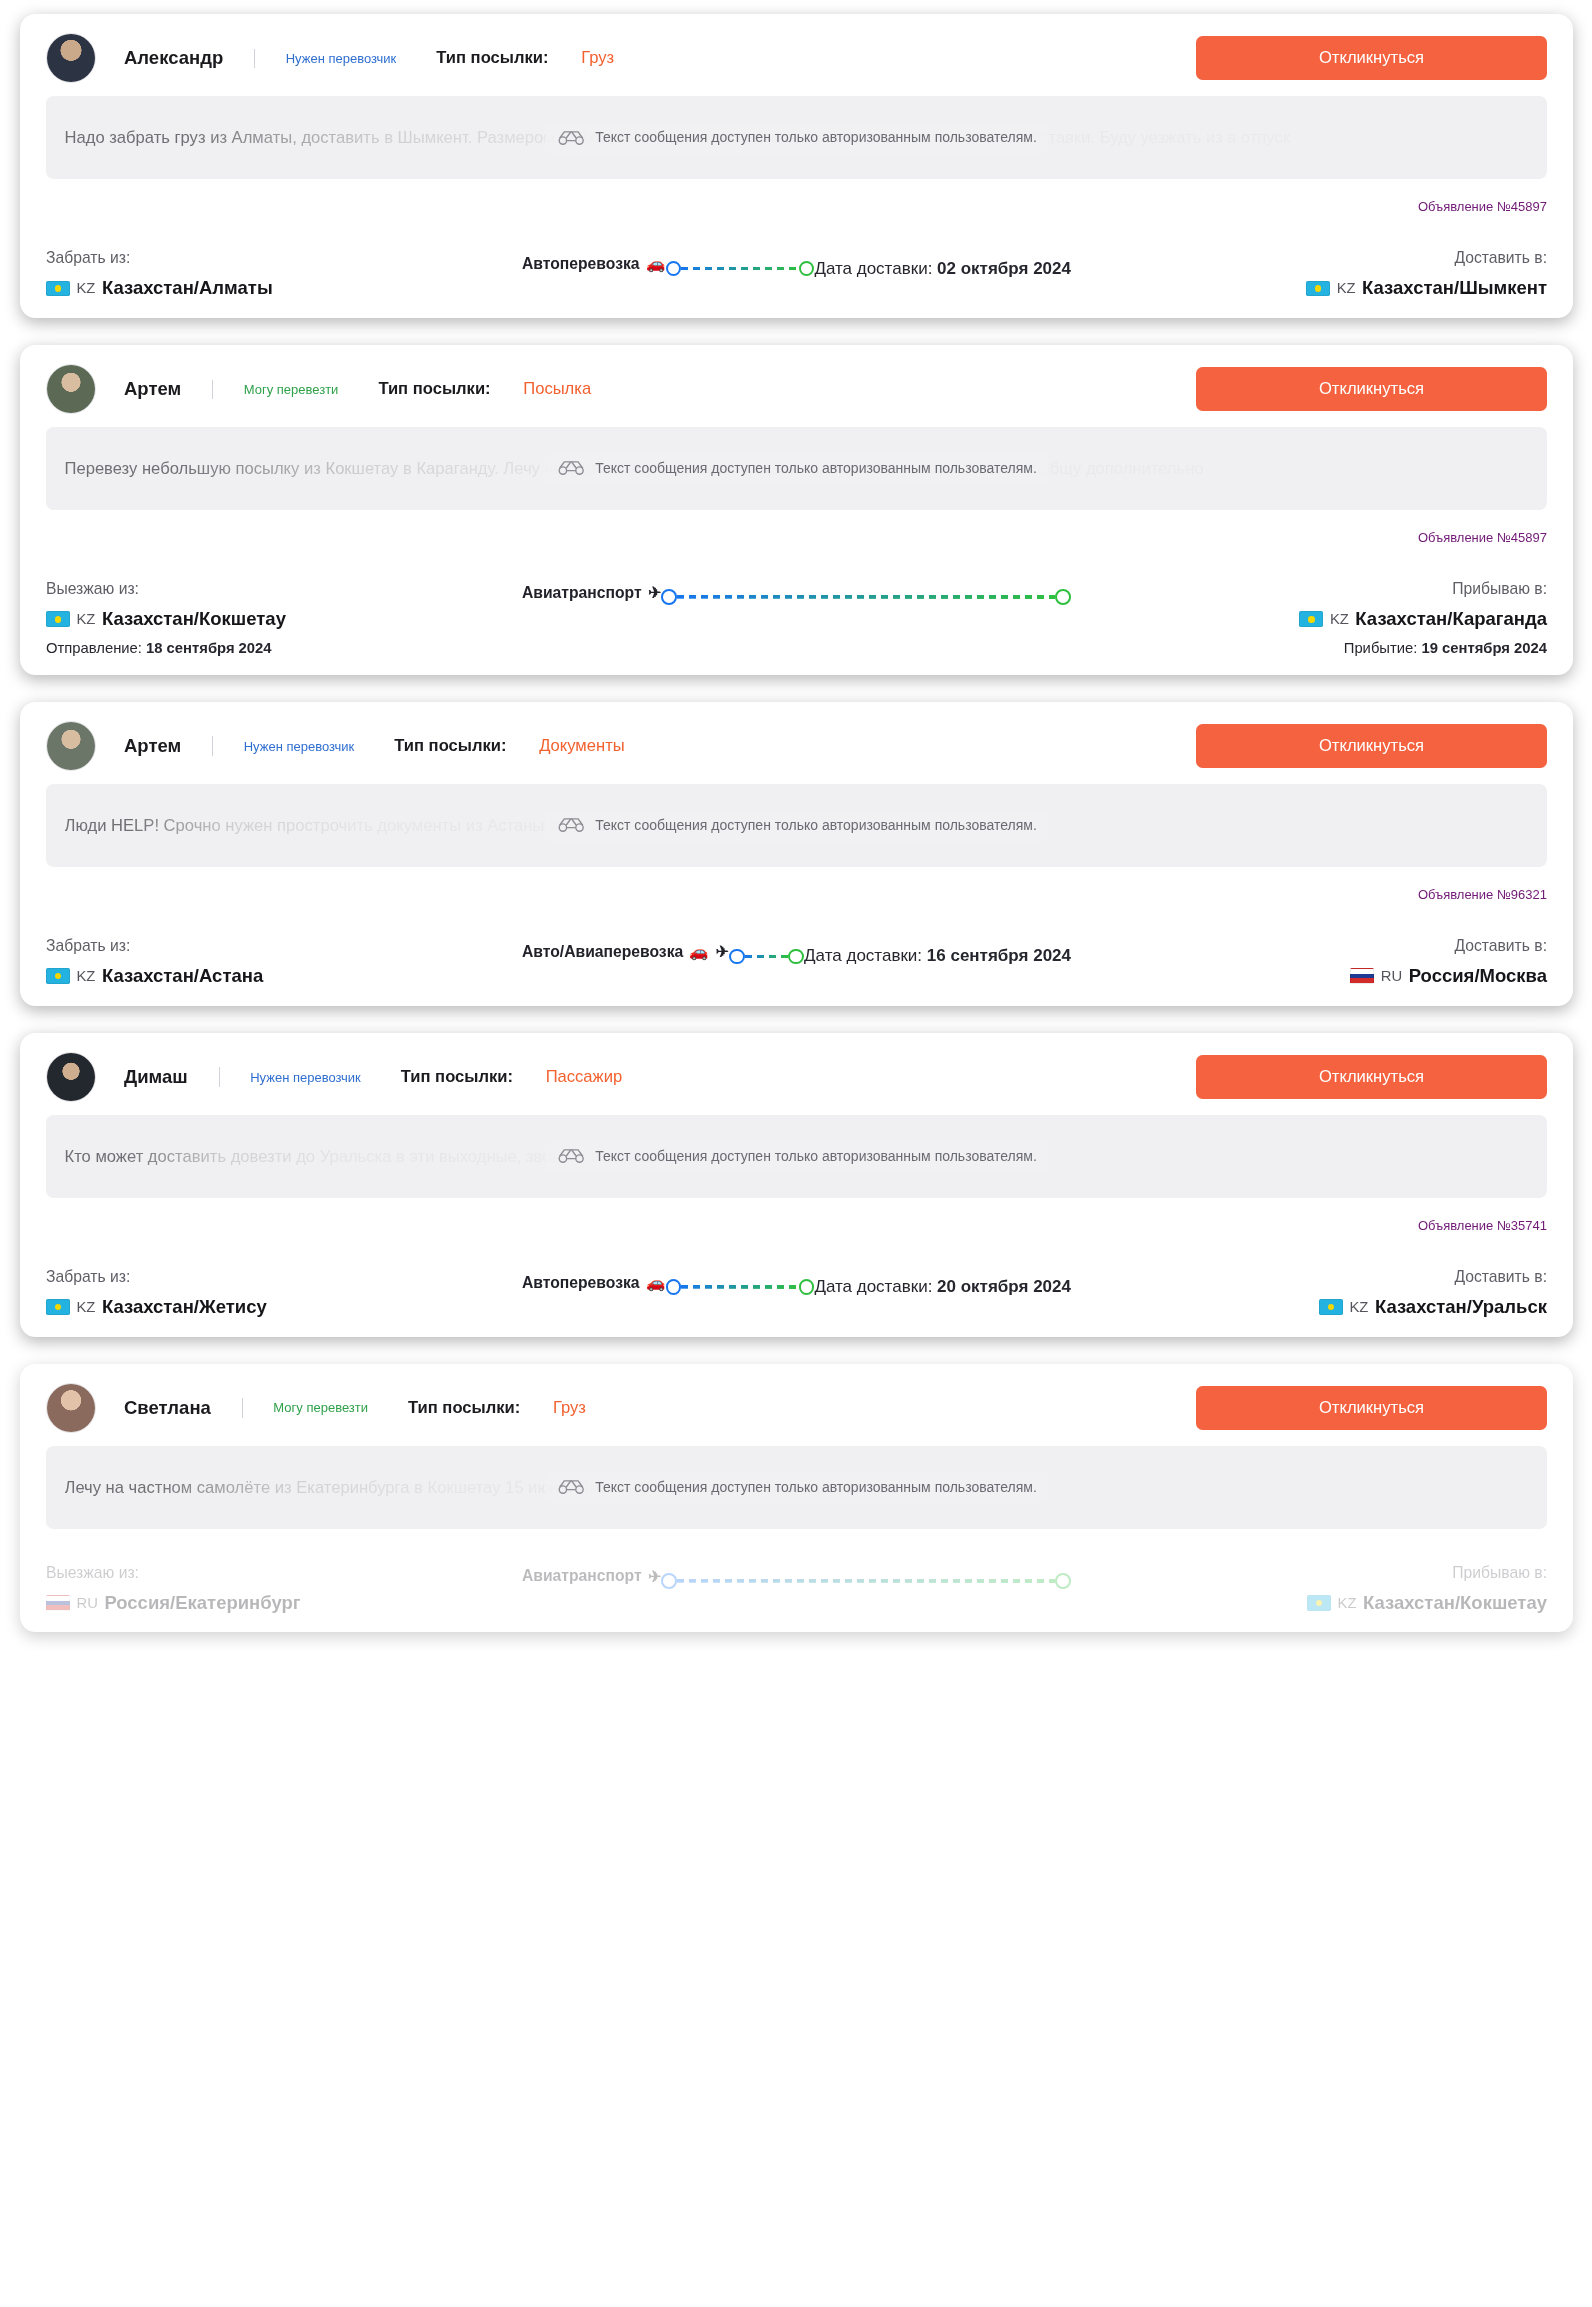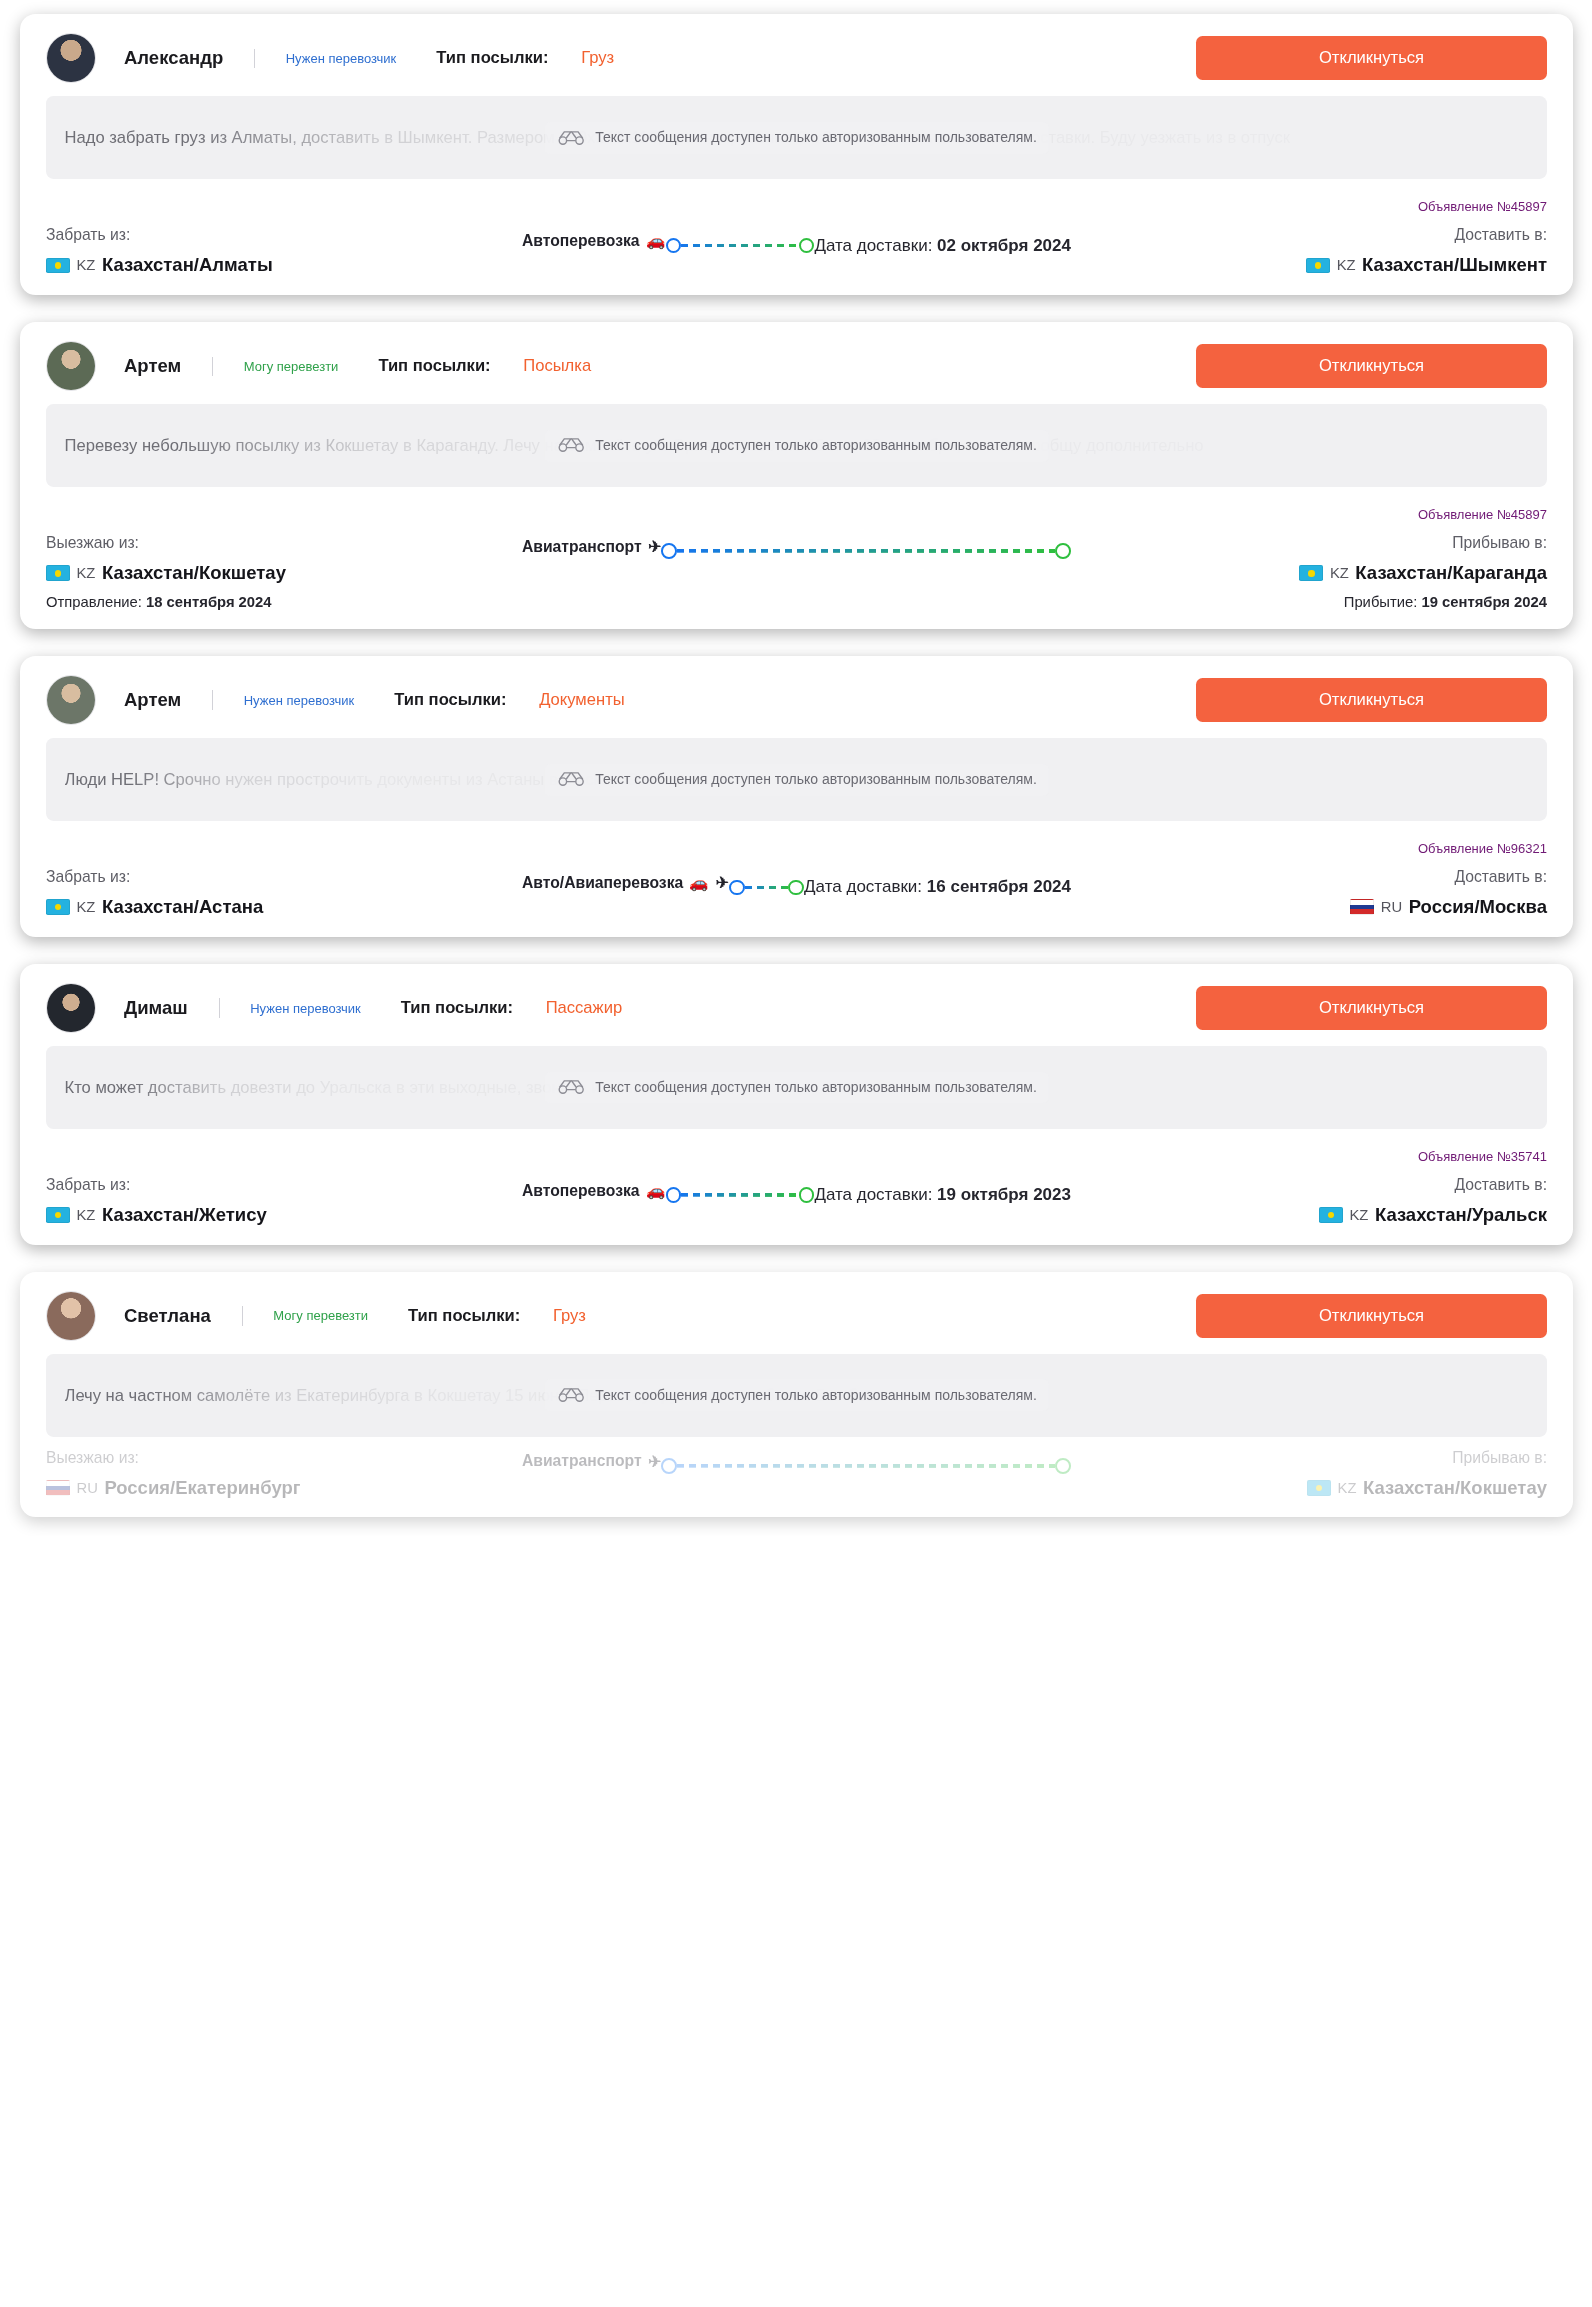--- a/index.html
+++ b/index.html
@@ -161,21 +161,21 @@
 
   .ad-no {
     text-align: right;
     font-size: 13px;
     color: #701a75;
     margin-top: 20px;
   }
 
   
   .route {
-    margin-top: 12px;
+    margin-top: 35px;
     display: grid;
     grid-template-columns: 1fr 549px 1fr;
     align-items: start;
     column-gap: 4.6px;
   }
   .rt-label {
     font-size: 15.7px;
     color: #5e5e66;
   }
   .rt-right { text-align: right; }
@@ -534,21 +534,21 @@
           <span>Автоперевозка</span>
           <span>🚗</span>
         </div>
         <div class="line-wrap">
           <span class="dot start"></span>
           <span class="dash"></span>
           <span class="dot end"></span>
         </div>
         <div class="date-line">
           <span>Дата доставки:</span>
-          <b>19 октября 2023</b>
+          <b>20 октября 2024</b>
         </div>
       </div>
       <div class="rt-right">
         <div class="rt-label">Доставить в:</div>
         <div class="place right">
           <span class="flag kz"></span>
           <span class="cc">KZ</span>
           <span>Казахстан/Уральск</span>
         </div>
       </div>

